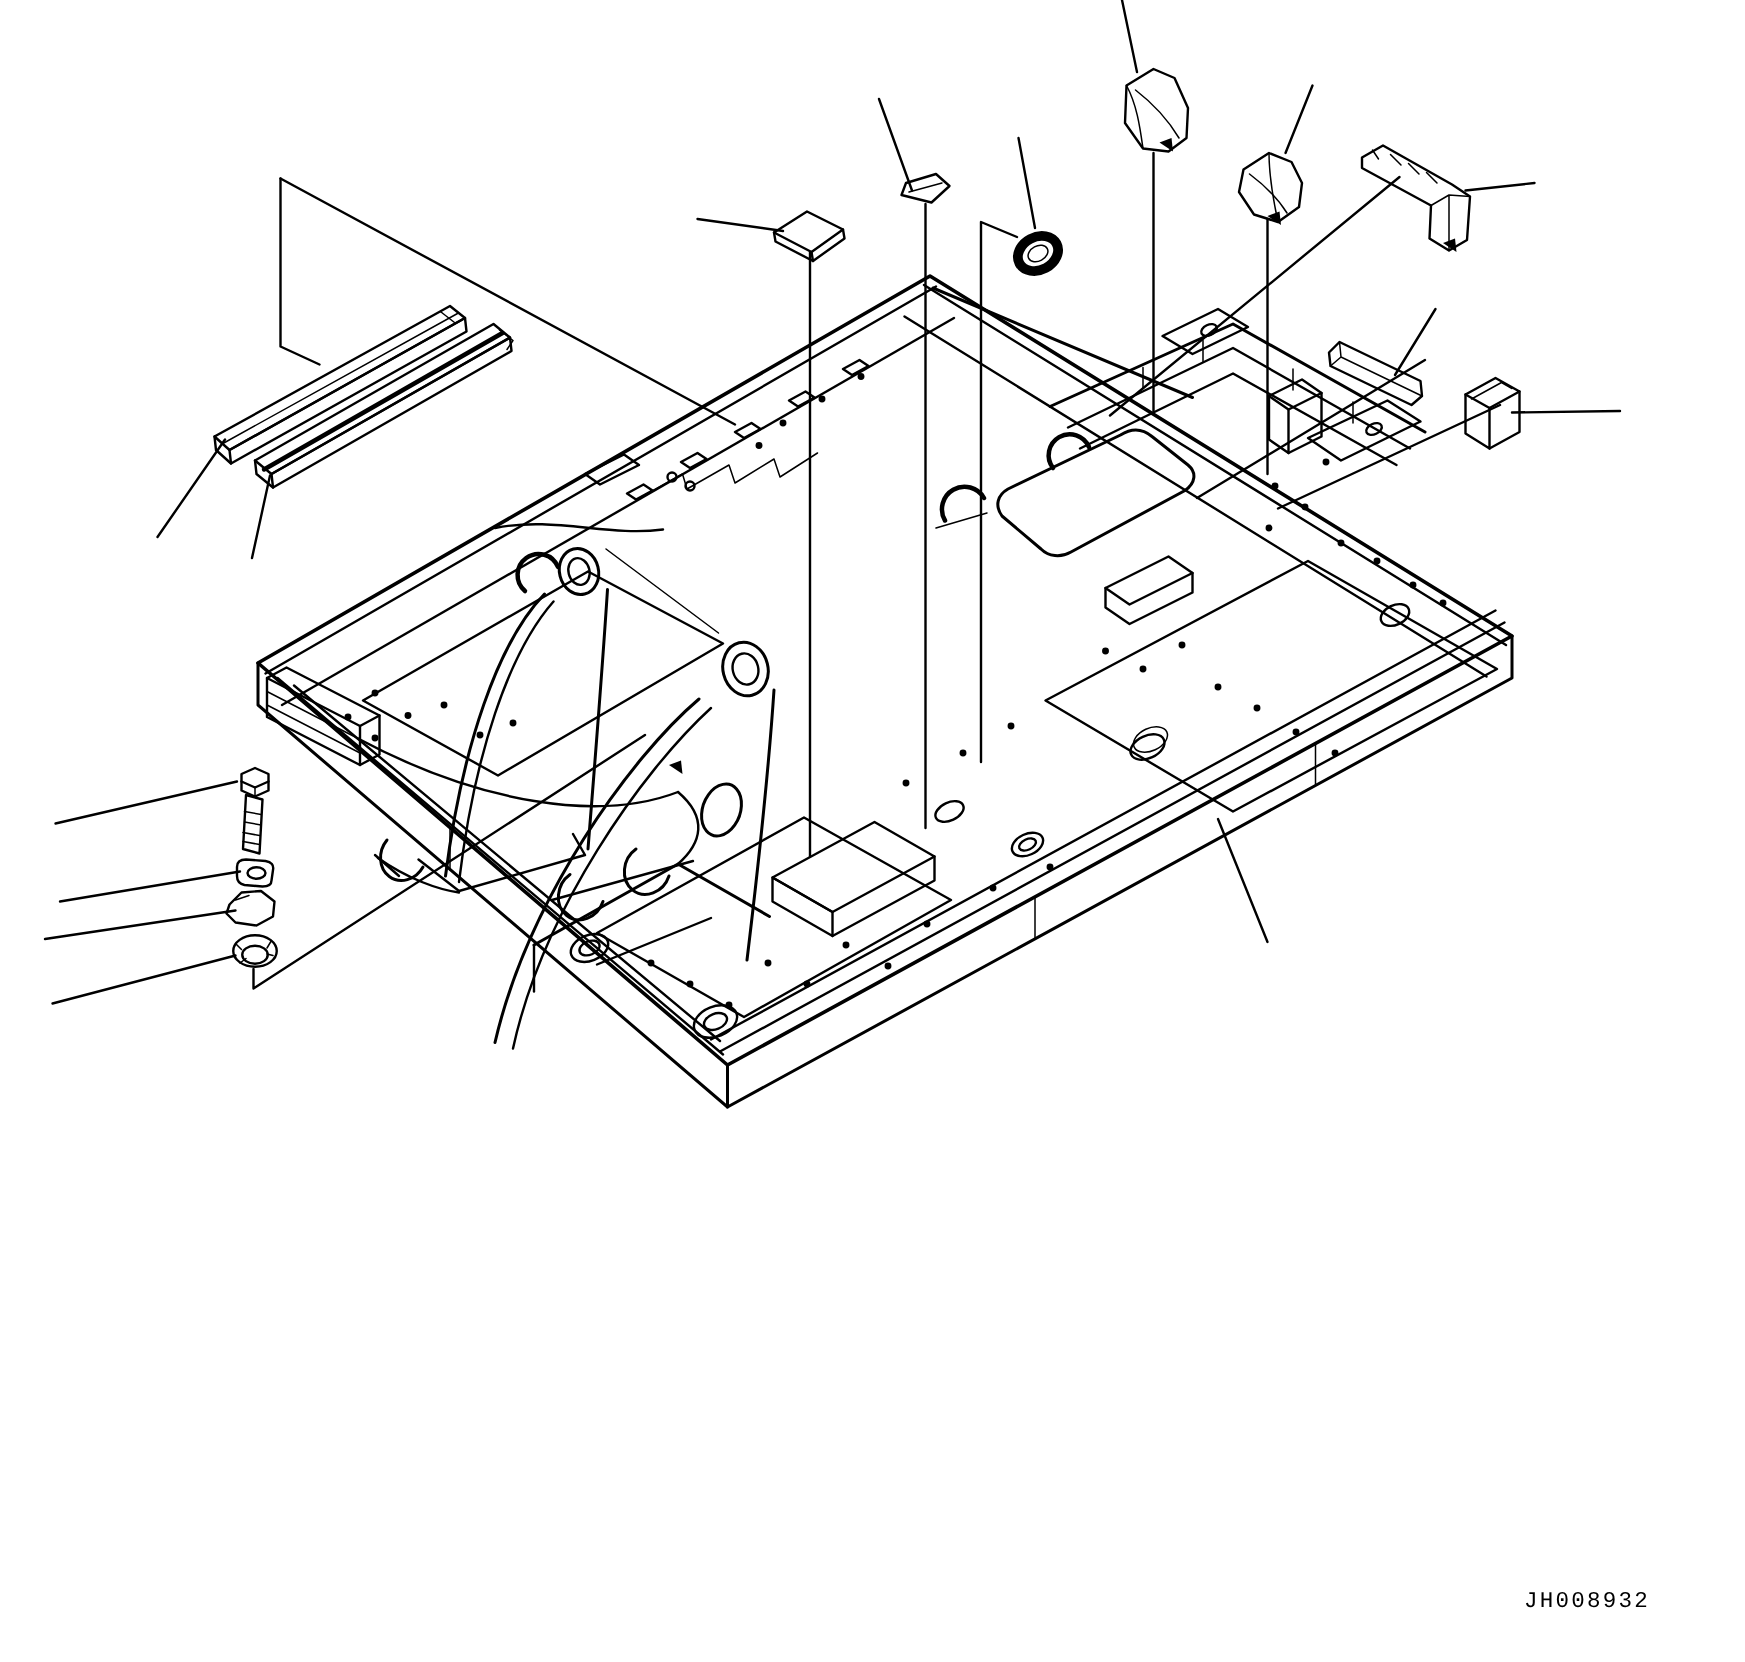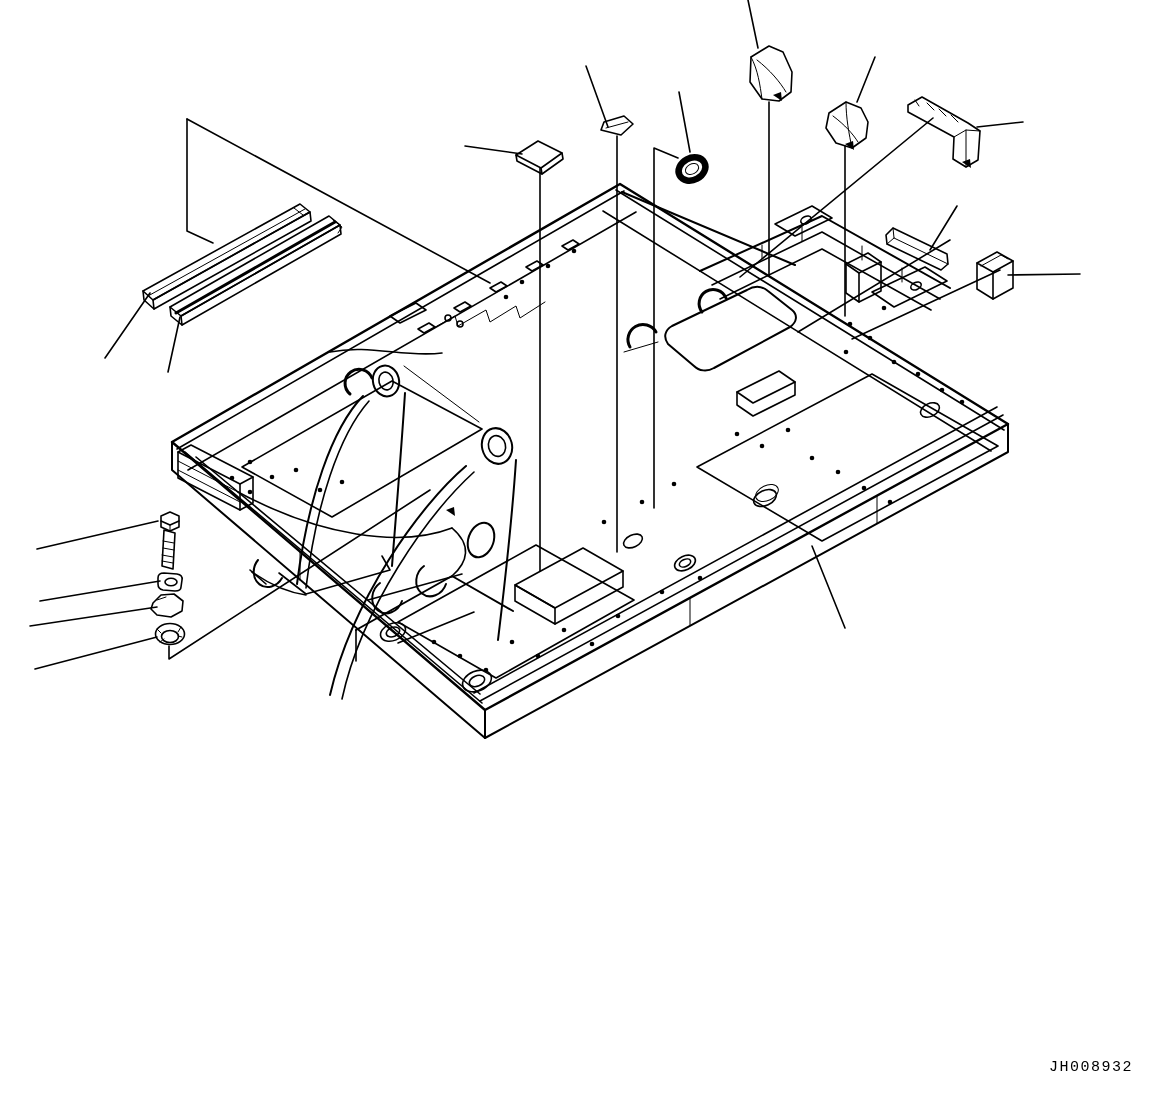--- a/index.html
+++ b/index.html
@@ -9,21 +9,21 @@
   #diagram path,#diagram line,#diagram ellipse,#diagram circle,#diagram polyline{
     stroke:#000;fill:none;stroke-width:1.6;stroke-linecap:round;stroke-linejoin:round;}
   #diagram .sil{stroke-width:2.4;}
   #diagram .mid{stroke-width:2;}
   #diagram .thick{stroke-width:3;}
   #diagram .thin{stroke-width:1;}
   #diagram .dot{fill:#000;stroke:none;}
   #diagram .tab{fill:#000;stroke:none;}
   #diagram .ring{stroke-width:6.5;}
   .code{position:absolute;left:1016px;top:1059px;font-family:"Liberation Mono","DejaVu Sans Mono",monospace;
-        font-size:15px;letter-spacing:1.5px;color:#000;white-space:nowrap;margin-left:33px;}
+        font-size:15px;letter-spacing:1.5px;color:#000;white-space:nowrap;}
 </style>
 </head>
 <body>
 
 <div id="stage">
 <svg id="diagram" viewBox="0 0 1163 1108" xmlns="http://www.w3.org/2000/svg">
 
   <g>
 
     <path class="sil" d="M172,442 L620,184 L1008,424 L485,710 Z"></path>

